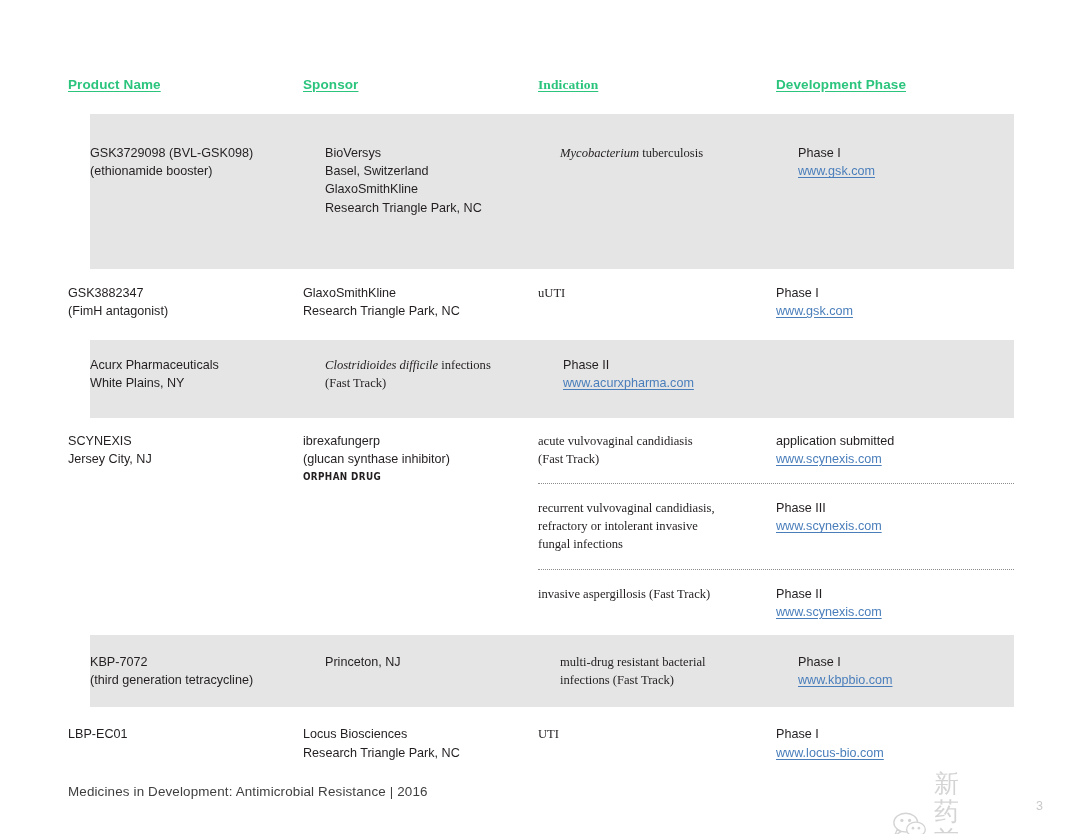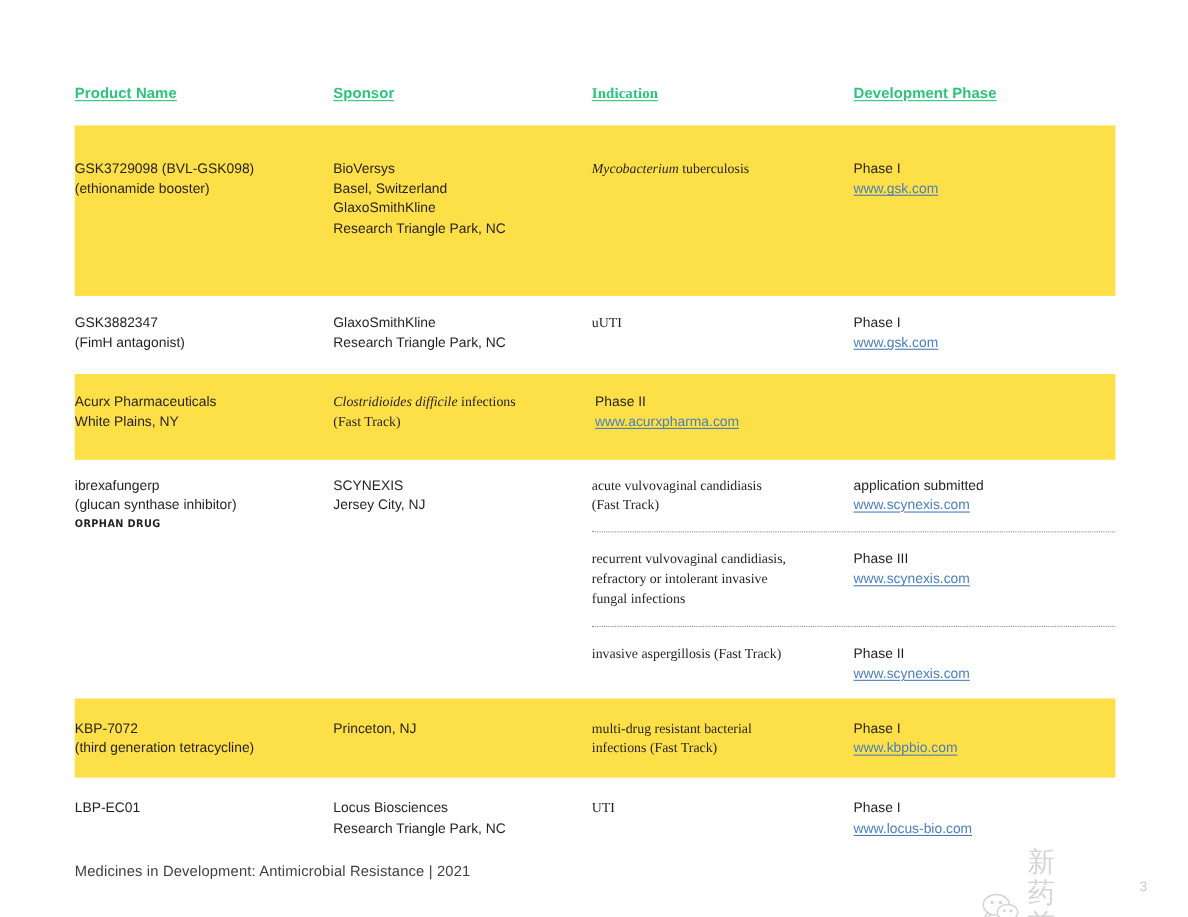--- a/index.html
+++ b/index.html
@@ -56,21 +56,21 @@
   .c2 { width: 235px; flex: 0 0 235px; }
   .c3 { width: 238px; flex: 0 0 238px; font-family: Liberation Serif, serif; }
   .c4 { width: 238px; flex: 0 0 238px; }
 
   
   .row {
     display: flex;
     position: relative;
     align-items: stretch;
   }
-  .row.shaded { background: #fde047; }
+  .row.shaded { background: #e5e5e5; margin-left: 22px; }
 
   .cell {
     font-size: 12.6px;
     line-height: 18.2px;
     padding: 0;
     box-sizing: border-box;
   }
   .cell .lines { }
   .cell .ln { white-space: nowrap; }
 
@@ -239,32 +239,32 @@
               <div class="cell c4">
                 <div class="lines">
                   <div class="ln">Phase II</div>
                   <div class="ln"><span class="lnk">www.acurxpharma.com</span></div>
                 </div>
               </div>
             </div>
           </div>
         </div>
         <div class="row" style="padding-top: 14px; padding-bottom: 14px;">
+          <div class="cell c2">
+            <div class="lines">
+              <div class="ln">SCYNEXIS</div>
+              <div class="ln">Jersey City, NJ</div>
+            </div>
+          </div>
           <div class="cell c1">
             <div class="lines">
               <div class="ln">ibrexafungerp</div>
               <div class="ln">(glucan synthase inhibitor)</div>
             </div>
             <div class="orphan">ORPHAN DRUG</div>
-          </div>
-          <div class="cell c2">
-            <div class="lines">
-              <div class="ln">SCYNEXIS</div>
-              <div class="ln">Jersey City, NJ</div>
-            </div>
           </div>
           <div class="subgroup" style="flex: 0 0 476px;">
             <div class="subrow">
               <div class="cell c3">
                 <div class="lines">
                   <div class="ln">acute vulvovaginal candidiasis</div>
                   <div class="ln">(Fast Track)</div>
                 </div>
               </div>
               <div class="cell c4">
@@ -360,21 +360,21 @@
                   <div class="ln"><span class="lnk">www.locus-bio.com</span></div>
                 </div>
               </div>
             </div>
           </div>
         </div>
       </div>
 
   </div>
 
-  <div class="footer">Medicines in Development: Antimicrobial Resistance | 2021</div>
+  <div class="footer">Medicines in Development: Antimicrobial Resistance | 2016</div>
 
   <div class="watermark">
     <span class="wm-icon">
       <svg viewBox="0 0 40 34" width="34" height="30" aria-hidden="true">
         <ellipse cx="15" cy="13" rx="14" ry="11" fill="none" stroke="#9a9a9a" stroke-width="1.6"></ellipse>
         <path d="M5 21 L2 28 L9 24 Z" fill="none" stroke="#9a9a9a" stroke-width="1.6"></path>
         <circle cx="10.5" cy="10.5" r="1.9" fill="#9a9a9a"></circle>
         <circle cx="19.5" cy="10.5" r="1.9" fill="#9a9a9a"></circle>
         <ellipse cx="27" cy="21" rx="11" ry="8.5" fill="#ffffff" stroke="#9a9a9a" stroke-width="1.6"></ellipse>
         <path d="M33 27 L36 32 L30 29 Z" fill="#ffffff" stroke="#9a9a9a" stroke-width="1.6"></path>

